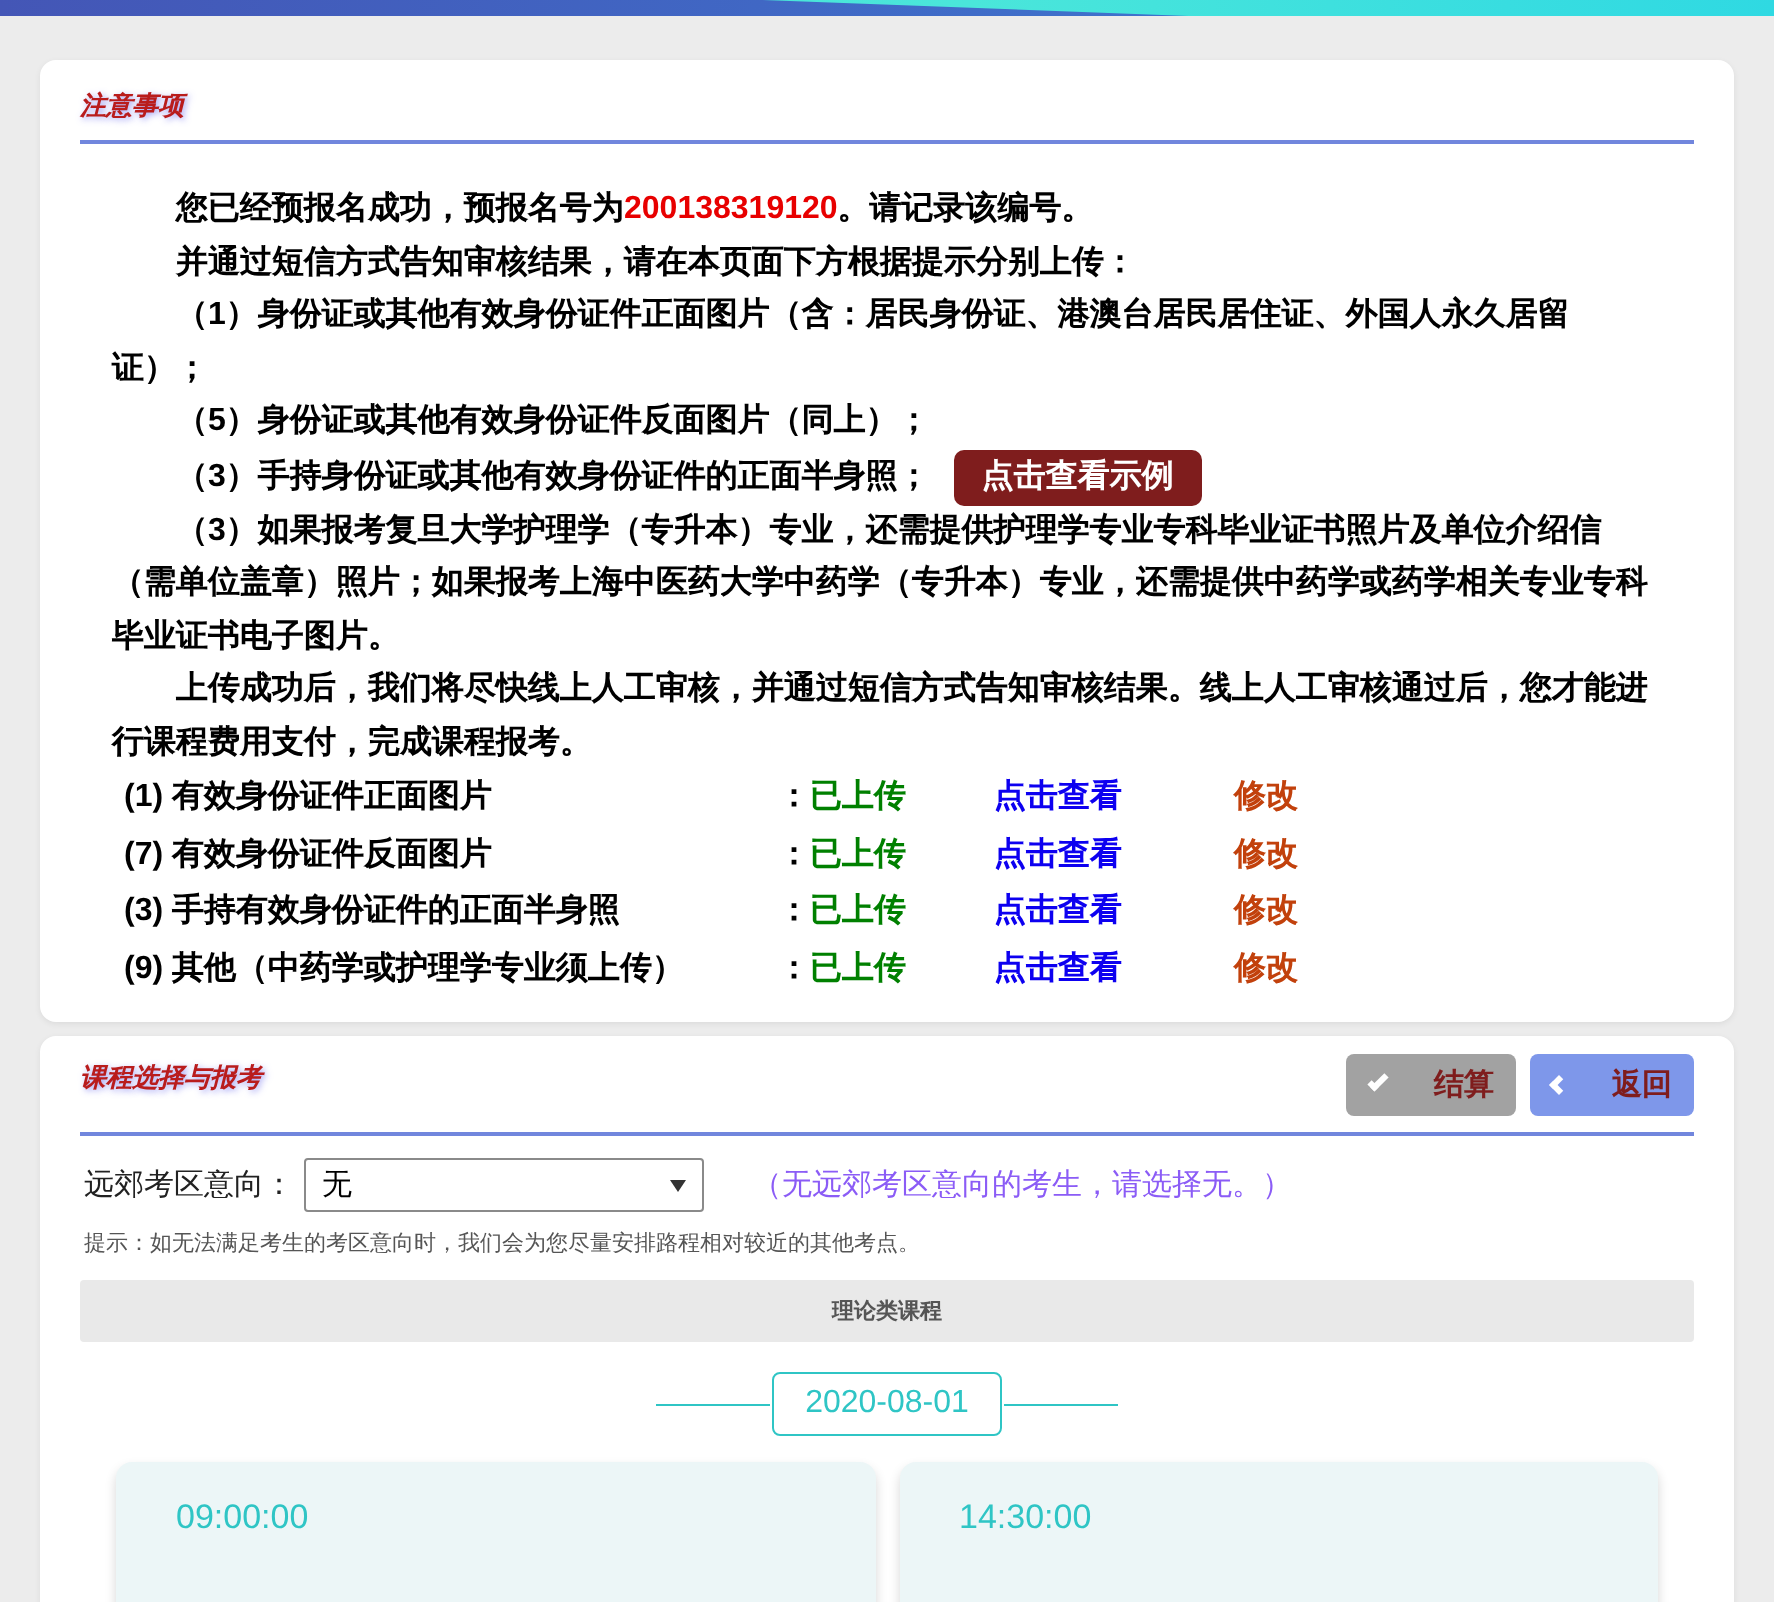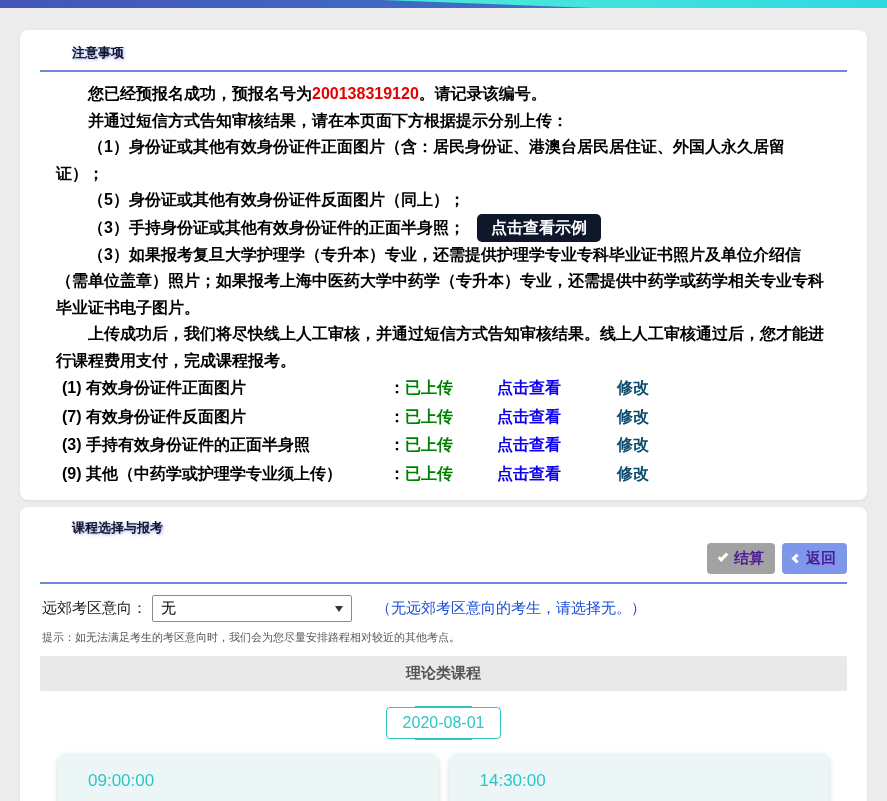--- a/index.html
+++ b/index.html
@@ -14,68 +14,68 @@
   .topbar .blue-stripe { position: absolute; inset: 0;
     background: linear-gradient(90deg, #4456b6 0%, #3f6cc8 55%, #3f86d8 100%);
     clip-path: polygon(0 0, 43% 0, 67% 100%, 0 100%); }
 
   
   .panel { background: #fff; border-radius: 8px; margin: 0 20px;
     box-shadow: 0 1px 3px rgba(0,0,0,.07); }
   .panel-notice { margin-top: 22px; padding: 10px 20px 12px; }
   .panel-course { margin-top: 7px; height: 314px; padding: 8px 20px 0; overflow: hidden; }
 
-  .panel-title { color: #0f172a; font-weight: bold; font-size: 13px;
-    padding-top: 4px; text-shadow: 1px 1px 3px rgba(90,90,235,.55); margin-left: 32px; }
+  .panel-title { color: #b91c1c; font-style: italic; font-weight: bold; font-size: 13px;
+    padding-top: 4px; text-shadow: 1px 1px 3px rgba(90,90,235,.55); }
   .title-rule { border-bottom: 2px solid #7186dd; margin-top: 8px; }
 
   
   .notice-body { padding: 9px 16px 0; font-size: 16px; font-weight: bold; color: #000;
-    line-height: 26.5px; }
+    line-height: 26.5px; margin-top: 11px; }
   .notice-body p { text-indent: 2em; }
   .notice-body p.no-indent { text-indent: 0; }
   .red { color: #e80000; }
-  .example-btn { display: inline-block; text-indent: 0; background: #0f172a; color: #fff;
+  .example-btn { display: inline-block; text-indent: 0; background: #7f1d1d; color: #fff;
     font-size: 16px; font-weight: bold; padding: 4px 14px; border-radius: 5px;
     margin-left: 12px; line-height: 20px; cursor: pointer; }
 
   .upload-row { display: flex; padding-left: 6px; line-height: 28.5px; font-size: 16px;
     font-weight: bold; white-space: nowrap; }
   .u-label { width: 327px; flex: none; }
   .u-status { color: #008000; }
   .u-view { color: #0d00f0; margin-left: 44px; cursor: pointer; }
-  .u-edit { color: #0c4a6e; margin-left: 56px; cursor: pointer; }
+  .u-edit { color: #c2410c; margin-left: 56px; cursor: pointer; }
 
   
   .course-header { display: flex; justify-content: space-between; align-items: flex-start; }
   .header-buttons { display: flex; gap: 7px; margin-top: 1px; }
-  .btn { display: flex; align-items: center; gap: 6px; color: #4c1d95; font-weight: bold;
-    font-size: 15px; padding: 6px 11px; border-radius: 4px; cursor: pointer; margin-top: 27px; }
+  .btn { display: flex; align-items: center; gap: 23px; color: #7f1d1d; font-weight: bold;
+    font-size: 15px; padding: 6px 11px; border-radius: 4px; cursor: pointer; }
   .btn-settle { background: #a2a2a2; }
   .btn-back { background: #7e97ea; }
   .check-icon { width: 10px; height: 5px; border-left: 3px solid #fff;
     border-bottom: 3px solid #fff; transform: rotate(-45deg); margin-top: -4px; }
   .chevron-icon { width: 7px; height: 7px; border-left: 3px solid #fff;
     border-bottom: 3px solid #fff; transform: rotate(45deg); }
 
   .form-row { display: flex; align-items: center; margin: 11px 0 0 2px;
     font-size: 15px; color: #222; text-align: center; }
   .select-box { display: flex; justify-content: space-between; align-items: center;
     width: 200px; height: 27px; border: 1px solid #8a8a8a; border-radius: 2px;
     background: #fff; padding: 0 8px; margin-left: 5px; font-size: 15px; color: #000;
     cursor: pointer; }
   .tri-down { width: 0; height: 0; border-left: 4px solid transparent;
     border-right: 4px solid transparent; border-top: 6px solid #333; }
-  .form-hint { margin-left: 24px; color: #1d4ed8; }
+  .form-hint { margin-left: 24px; color: #8b5cf6; }
   .tip-row { margin: 8px 0 0 2px; font-size: 11px; color: #555; }
 
   .section-bar { margin-top: 11px; background: #e9e9e9; border-radius: 2px;
-    text-align: center; font-size: 15px; font-weight: bold; color: #555; padding: 8px 0; }
+    text-align: center; font-size: 11px; font-weight: bold; color: #555; padding: 8px 0; }
 
-  .date-row { display: flex; align-items: center; justify-content: center; margin-top: 15px; flex-direction: column; }
+  .date-row { display: flex; align-items: center; justify-content: center; margin-top: 15px; }
   .date-line { width: 57px; height: 1px; background: #2fc5c5; }
   .date-badge { border: 1px solid #2fc5c5; color: #2fc5c5; border-radius: 4px;
     padding: 6px 16px; font-size: 16px; margin: 0 1px; background: #fff; }
 
   .cards-row { display: flex; gap: 12px; margin: 13px 18px 0; }
   .card { flex: 1; background: #ecf6f7; border-radius: 8px; height: 136px;
     box-shadow: 0 3px 6px rgba(0,0,0,.16); padding: 18px 18px 0; }
   .card-time { color: #2fc5c5; font-size: 17px; margin-left: 12px; }
 </style>
 </head>

